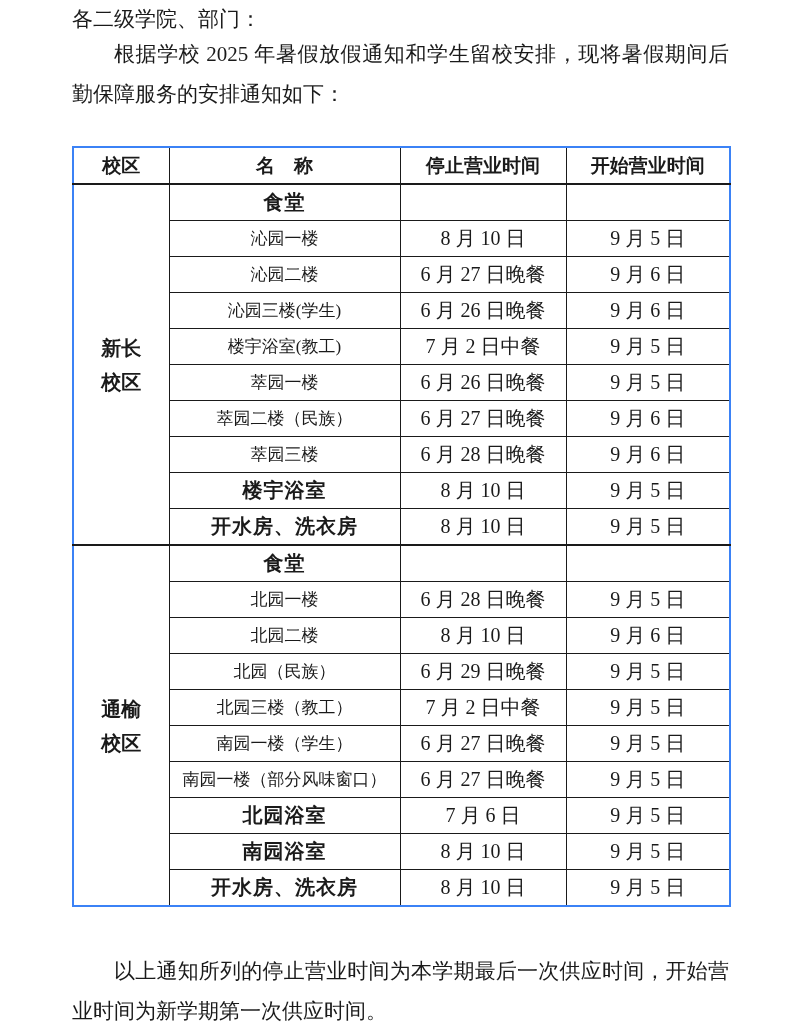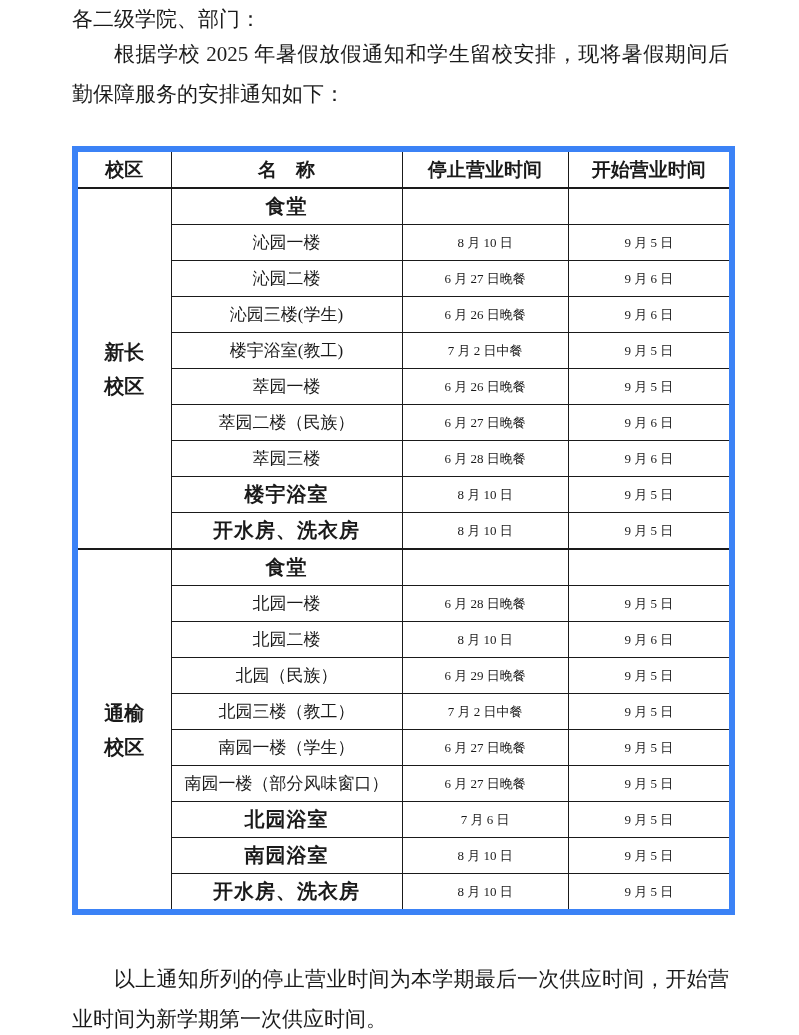--- a/index.html
+++ b/index.html
@@ -26,21 +26,21 @@
     line-height: 40px;
     text-align: justify;
     text-indent: 42px;
     margin: 0;
   }
   table.schedule {
     border-collapse: collapse;
     table-layout: fixed;
     width: 657px;
     margin-top: 32px;
-    border: 6px solid #3b82f6;
+    border: 2px solid #3b82f6;
   }
   table.schedule col.c-campus { width: 96px; }
   table.schedule col.c-name   { width: 231px; }
   table.schedule col.c-stop   { width: 166px; }
   table.schedule col.c-start  { width: 164px; }
   table.schedule th, table.schedule td {
     border: 1px solid #1a1a1a;
     height: 35px;
     padding: 0 2px;
     text-align: center;
@@ -59,21 +59,21 @@
     line-height: 34px;
     border-right: 1px solid #1a1a1a;
     margin-top: 24px;
   }
   td.name { font-size: 17px; }
   td.name.bold {
     font-size: 20px;
     font-weight: bold;
     letter-spacing: 1px;
   }
-  td.time { font-size: 13px; }
+  td.time { font-size: 20px; }
   tr.sec-divider td { border-top: 2px solid #1a1a1a; }
   .closing {
     margin-top: 44px;
   }
   .signature {
     font-size: 21px;
     line-height: 30px;
     text-align: left;
     padding-right: 82px;
     margin-top: 14px;

